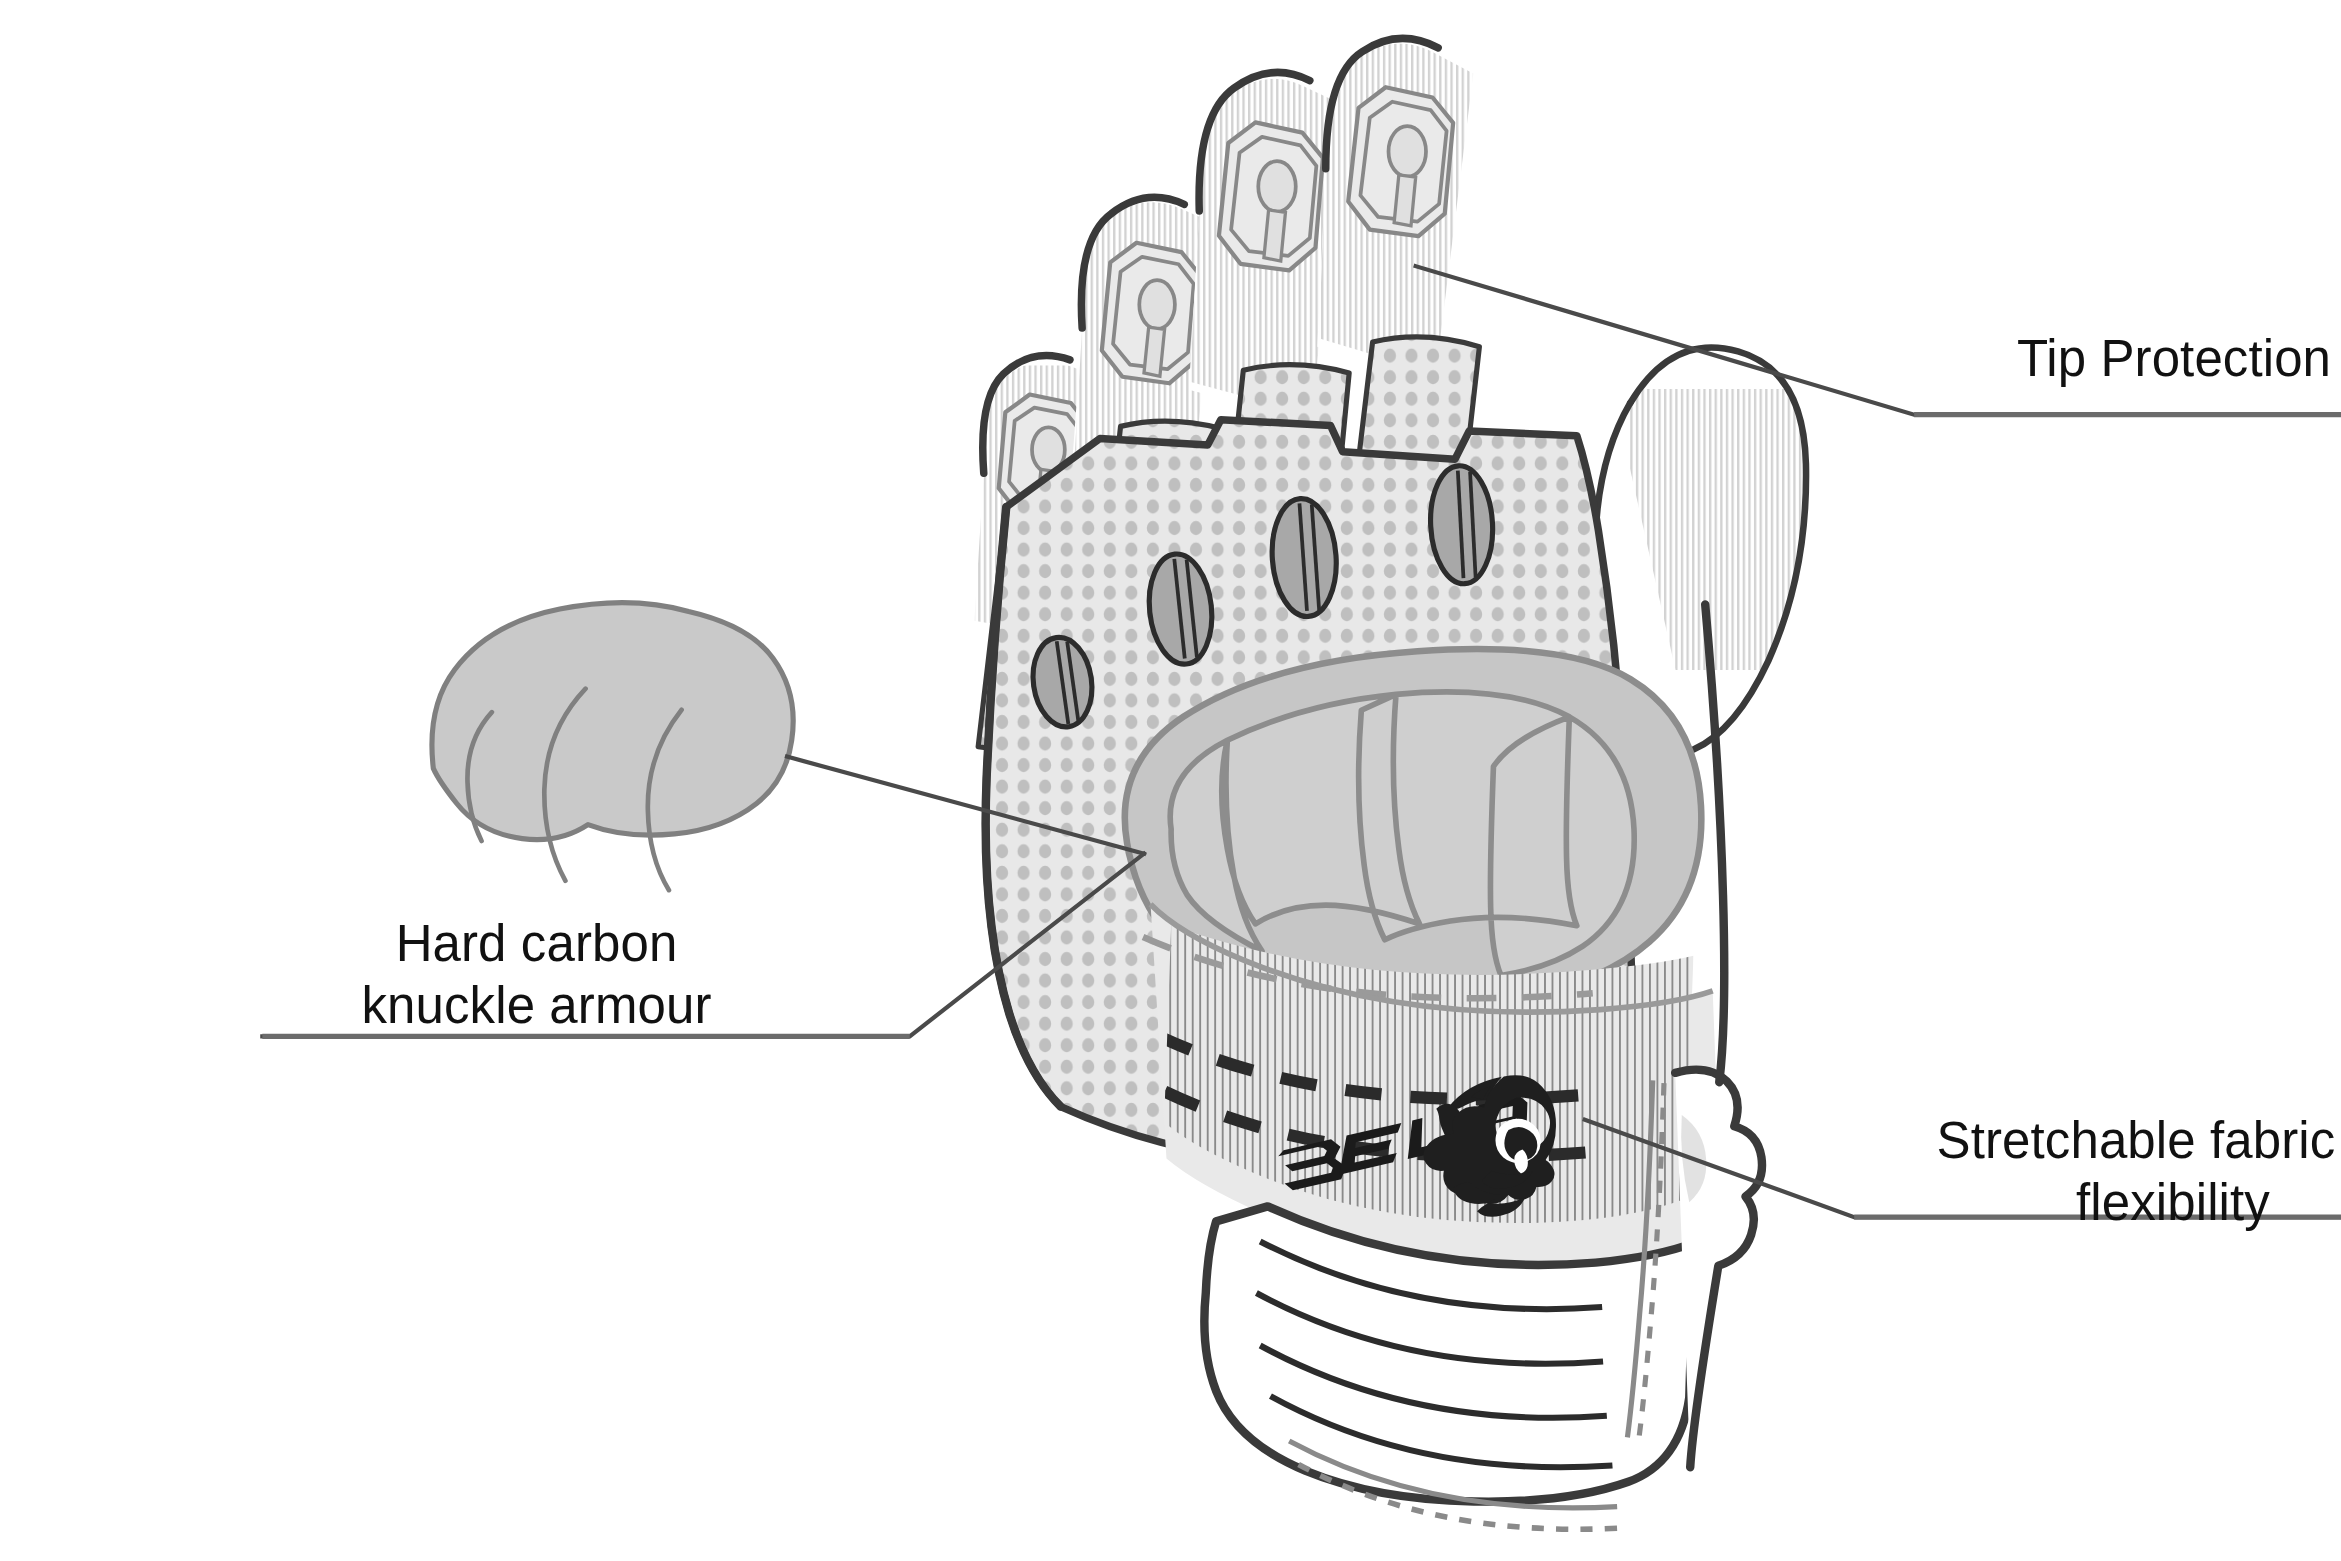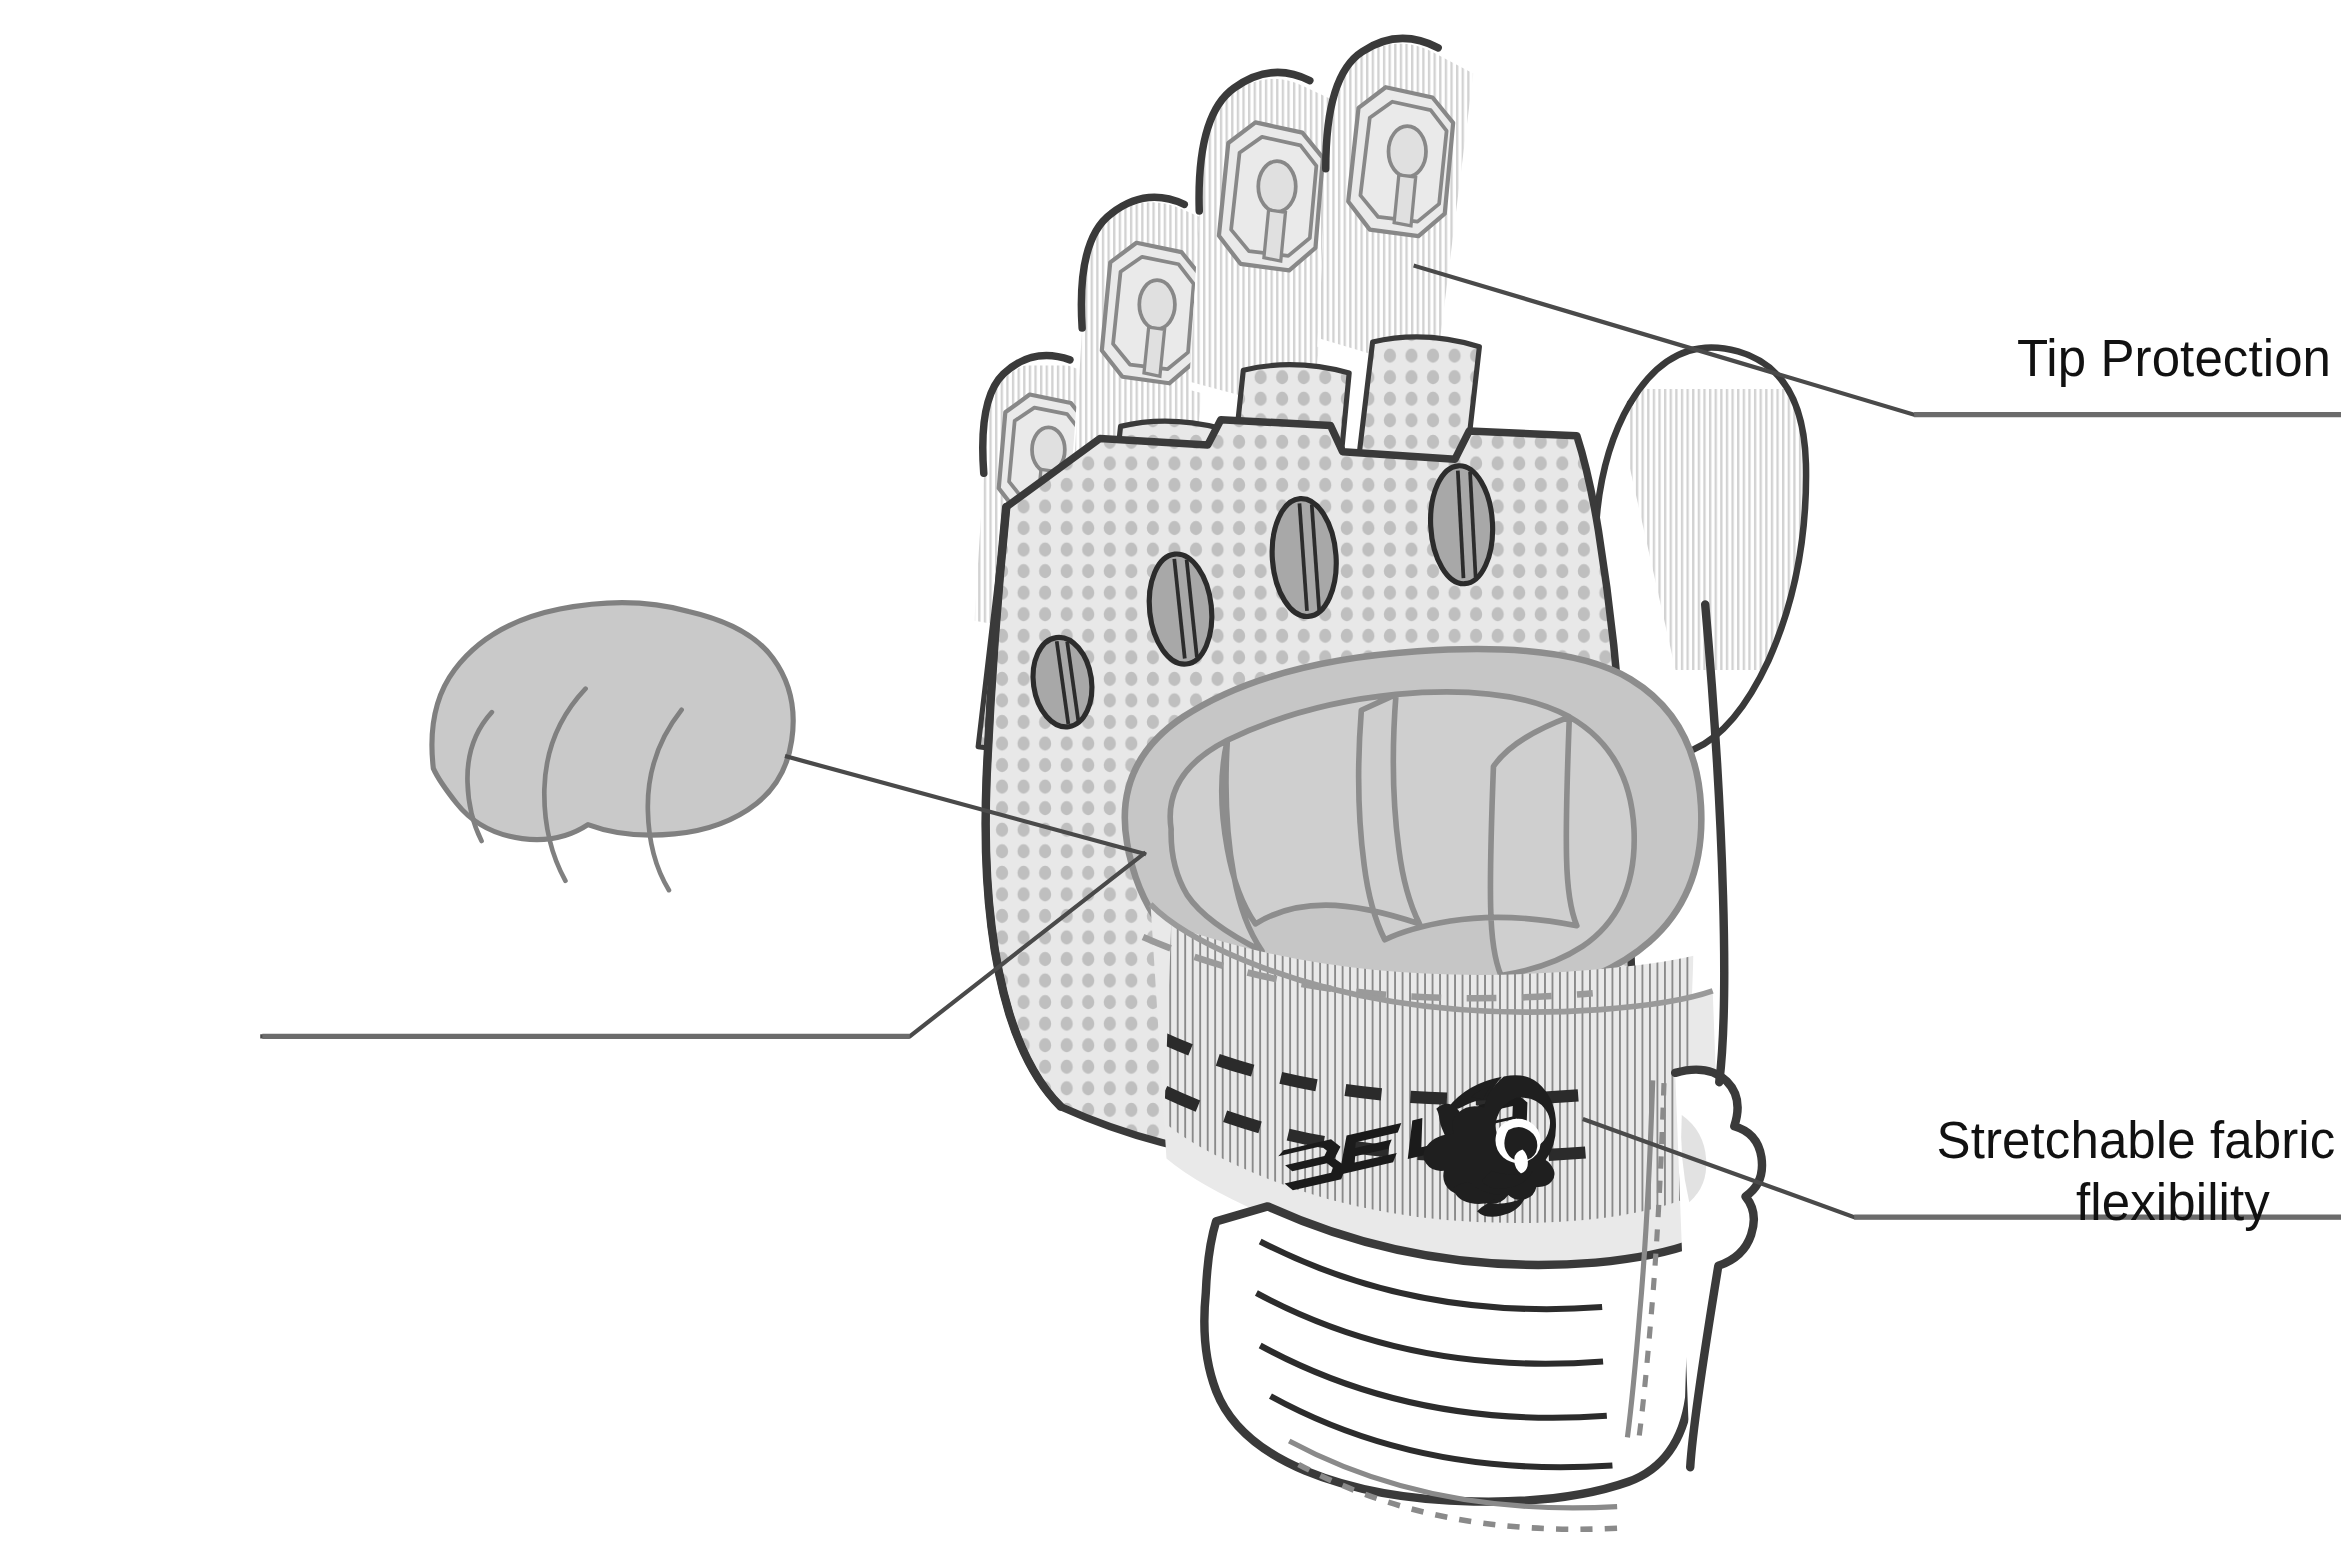--- a/index.html
+++ b/index.html
@@ -334,18 +334,20 @@
 
     <g stroke="#6b6b6b" stroke-width="11">
       <line x1="4086" y1="885" x2="5230" y2="885"></line>
       <line x1="560" y1="2212" x2="1942" y2="2212"></line>
       <line x1="3958" y1="2598" x2="5310" y2="2598"></line>
     </g>
   </svg>
 
   <div class="callout" id="lbl-tip">Tip Protection</div>
 
+  <div class="callout" id="lbl-knuckle">Hard carbon
+knuckle armour</div>
 
   <div class="callout" id="lbl-stretch">Stretchable fabric for
 flexibility</div>
 
 </div>
 
 
 </body></html>

